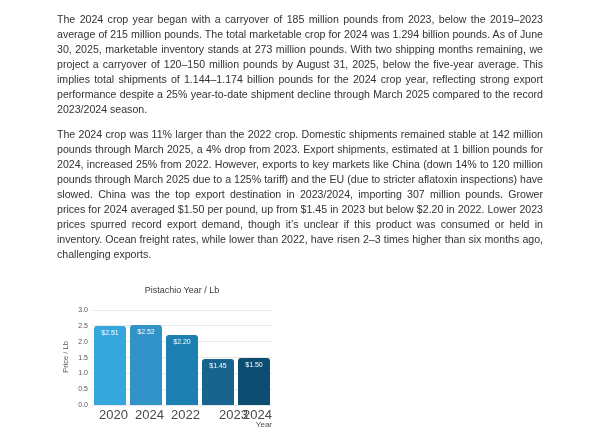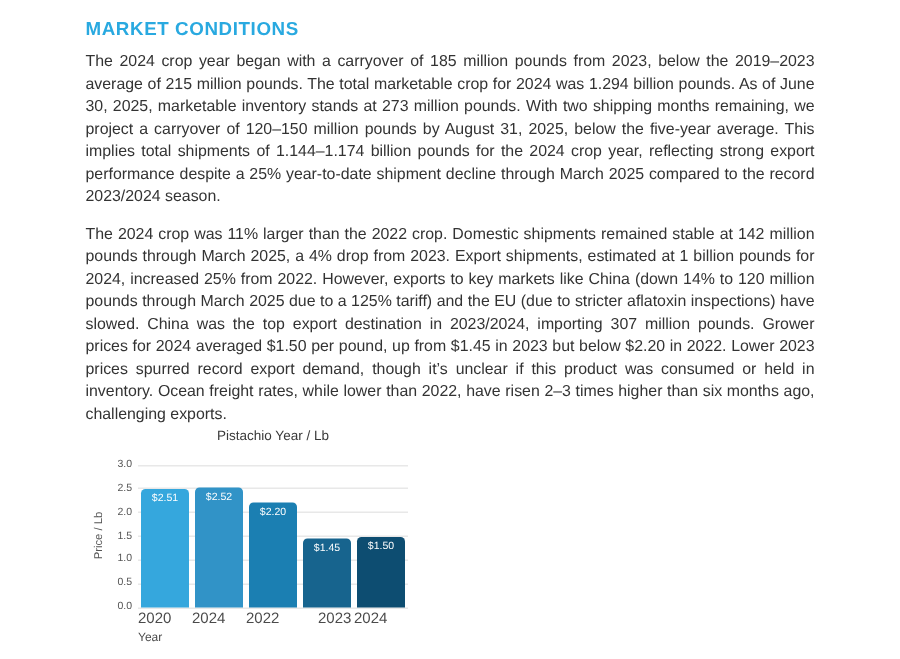--- a/index.html
+++ b/index.html
@@ -93,38 +93,37 @@
     color: #ffffff;
   }
   .x-ticks {
     position: absolute;
     left: 35px; top: 123px;
     width: 180px; height: 11px;
   }
   .xtick {
     position: absolute;
     top: 0;
-    text-align: left;
-    font-size: 10px;
+    text-align: right;
+    font-size: 13px;
     color: #4a4a4a;
   }
   .x-axis-label {
     position: absolute;
     left: 35px; top: 136px;
     width: 180px;
-    text-align: left;
+    text-align: right;
     font-size: 8px;
     color: #4a4a4a;
   }
 </style>
 </head>
 <body>
 
 <div class="page">
-  <h1 class="heading">MARKET CONDITIONS</h1>
 
   <p class="body-text">The 2024 crop year began with a carryover of 185 million pounds from 2023, below the 2019–2023 average of 215 million pounds. The total marketable crop for 2024 was 1.294 billion pounds. As of June 30, 2025, marketable inventory stands at 273 million pounds. With two shipping months remaining, we project a carryover of 120–150 million pounds by August 31, 2025, below the five-year average. This implies total shipments of 1.144–1.174 billion pounds for the 2024 crop year, reflecting strong export performance despite a 25% year-to-date shipment decline through March 2025 compared to the record 2023/2024 season.</p>
 
   <p class="body-text">The 2024 crop was 11% larger than the 2022 crop. Domestic shipments remained stable at 142 million pounds through March 2025, a 4% drop from 2023. Export shipments, estimated at 1 billion pounds for 2024, increased 25% from 2022. However, exports to key markets like China (down 14% to 120 million pounds through March 2025 due to a 125% tariff) and the EU (due to stricter aflatoxin inspections) have slowed. China was the top export destination in 2023/2024, importing 307 million pounds. Grower prices for 2024 averaged $1.50 per pound, up from $1.45 in 2023 but below $2.20 in 2022. Lower 2023 prices spurred record export demand, though it’s unclear if this product was consumed or held in inventory. Ocean freight rates, while lower than 2022, have risen 2–3 times higher than six months ago, challenging exports.</p>
 
   <div class="chart">
     <div class="chart-title">Pistachio Year / Lb</div>
     <div class="y-axis-label">Price / Lb</div>
     <div class="y-ticks">
         <div class="ytick" style="top: 91px;">0.0</div>

